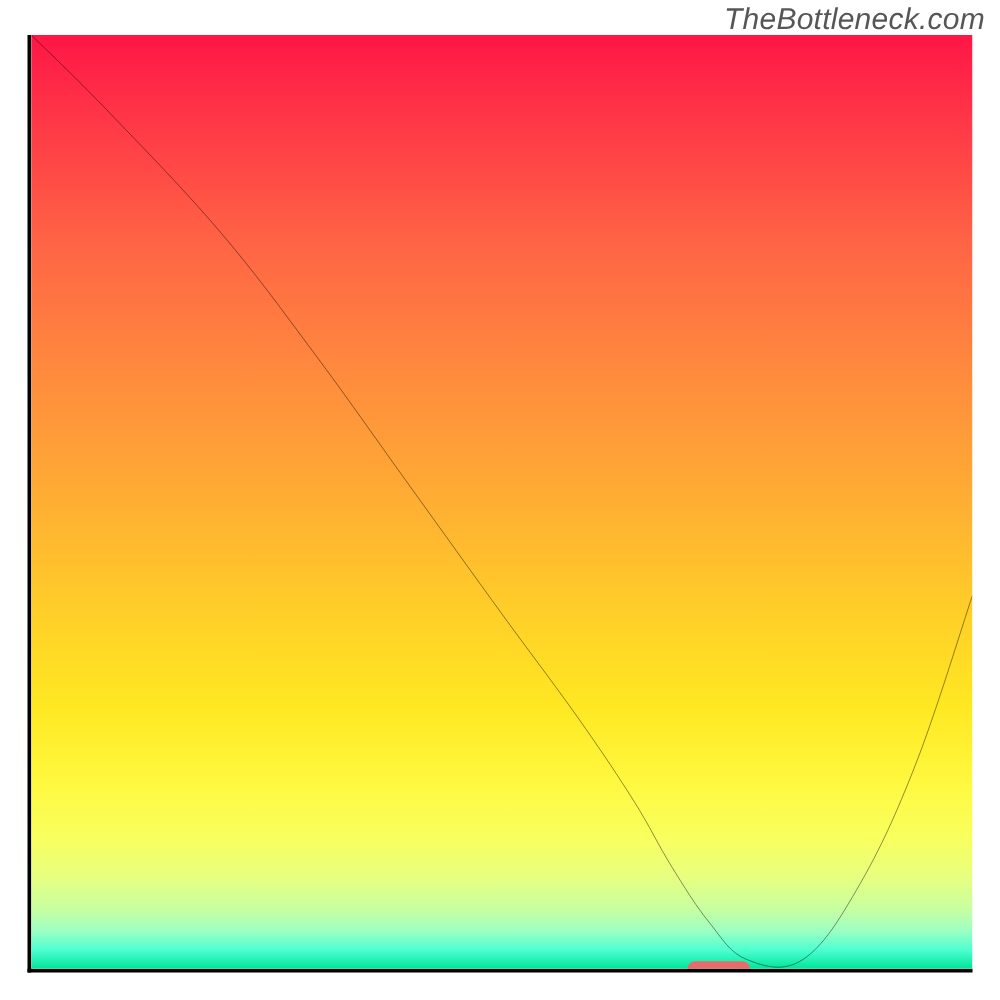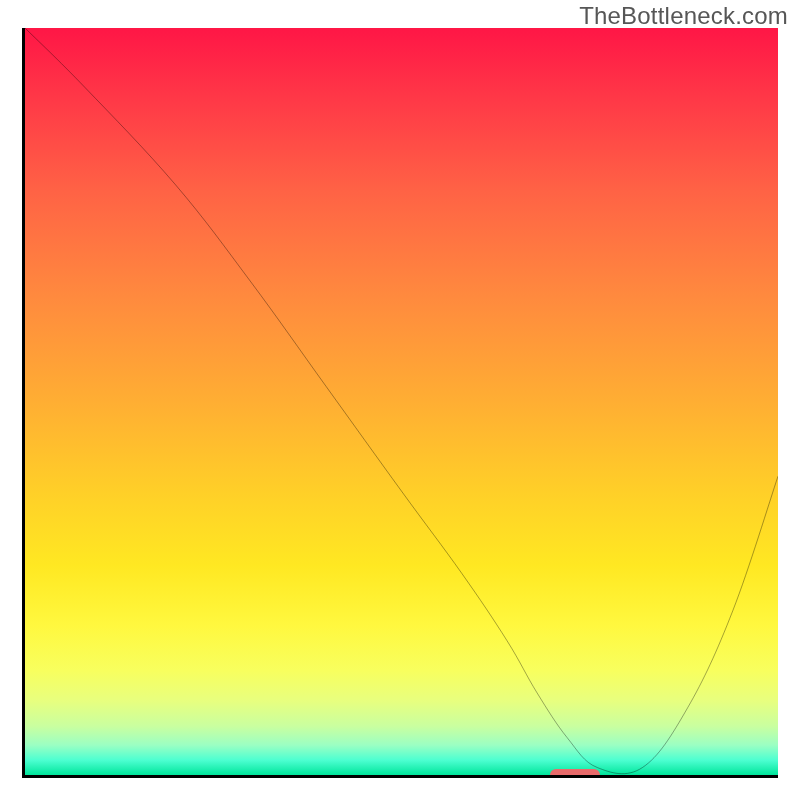--- a/index.html
+++ b/index.html
@@ -1,20 +1,21 @@
 <!DOCTYPE html>
 <html><head>
 <meta charset="utf-8">
 <style>
   * { margin: 0; padding: 0; box-sizing: border-box; }
   html, body { width: 800px; height: 800px; overflow: hidden; background: #fff; }
   .wrap {
     position: relative;
     width: 800px;
     height: 653px;
+    font-style: italic;
   }
   .attribution {
     position: absolute;
     top: 2px;
     right: 12px;
     font-family: Arial, Helvetica, sans-serif;
     font-size: 24px;
     color: #565656;
     letter-spacing: 0.2px;
   }

